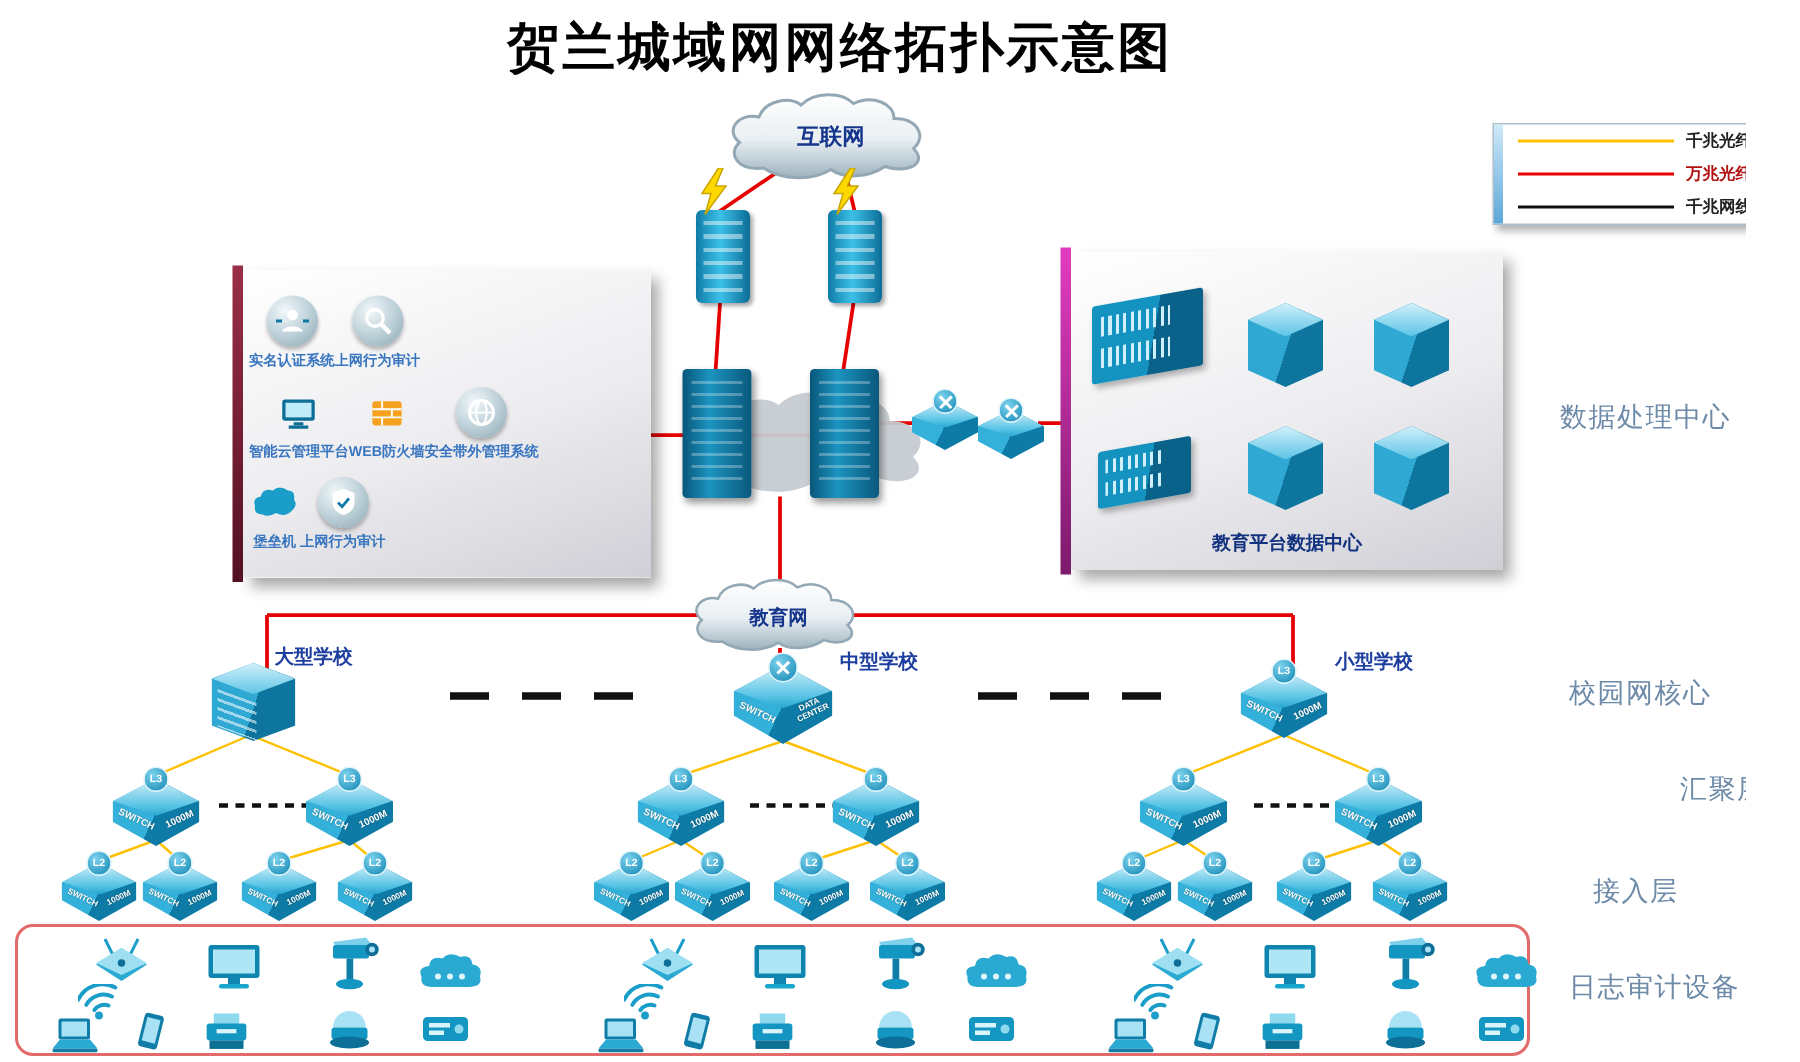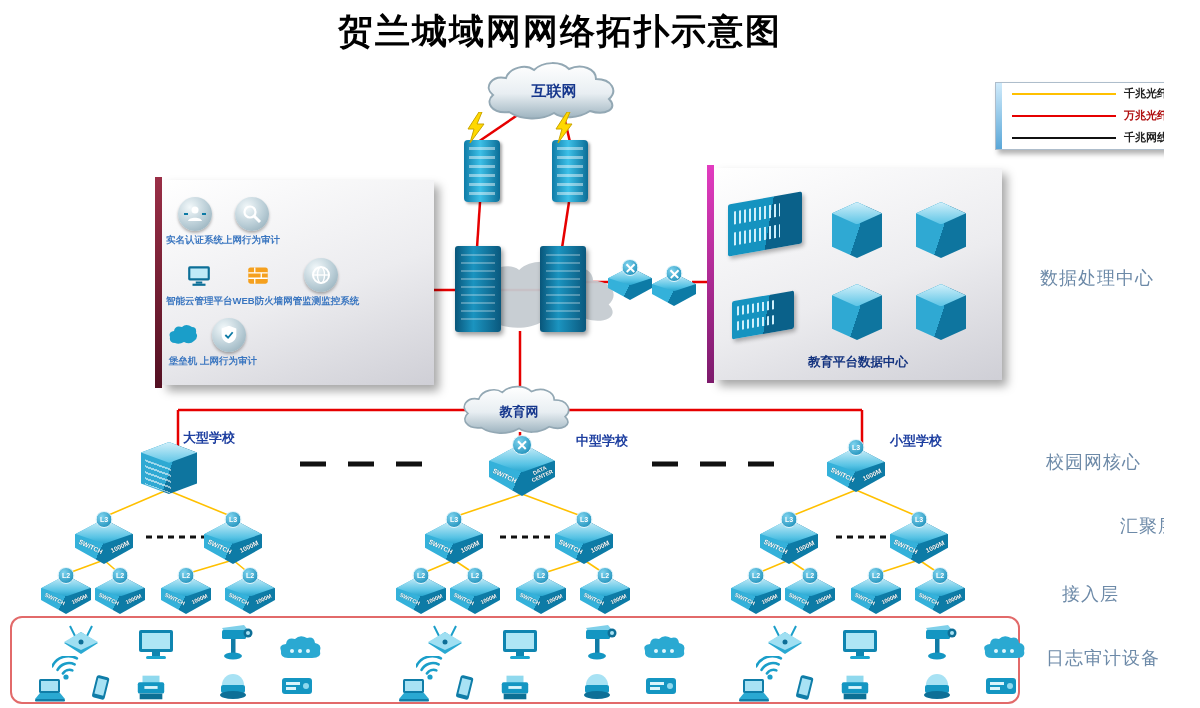--- a/index.html
+++ b/index.html
@@ -280,21 +280,21 @@
         <span class="plabel">WEB防火墙</span>
       </div>
       <div class="pitem">
         <span class="picon">
           <svg width="24" height="24" viewBox="0 0 24 24">
               <circle cx="12" cy="12" r="8" fill="none" stroke="#fff" stroke-width="2"></circle>
               <ellipse cx="12" cy="12" rx="3.5" ry="8" fill="none" stroke="#fff" stroke-width="1.4"></ellipse>
               <path d="M4 12h16" stroke="#fff" stroke-width="1.4"></path>
             </svg>
         </span>
-        <span class="plabel">网管监测监控系统</span>
+        <span class="plabel">安全带外管理系统</span>
       </div>
     </div>
     <div class="prow">
       <div class="pitem">
         <span class="picon bare">
           <svg width="30" height="22" viewBox="0 0 30 22">
               <path d="M7 19 Q1 19 2 13 Q0 8 6 7 Q7 1 14 3 Q18 -1 24 3 Q29 3 28 9 Q31 13 26 17 Q22 21 16 18 Q11 21 7 19Z" fill="#1a9ec9"></path>
             </svg>
         </span>
         <span class="plabel">堡垒机</span>
@@ -330,21 +330,21 @@
   </div>
 
   <div class="cloud edu" style="left:456px;top:384px;width:126px;height:52px">
     <svg width="126" height="52" viewBox="0 0 150 62">
       <path d="M30 52 C12 54 6 42 14 35 C4 27 13 15 27 18 C31 7 47 4 55 10 C64 1 82 1 90 9 C103 3 117 9 117 19 C133 19 139 31 130 39 C140 49 126 56 111 51 C99 59 83 59 75 53 C62 61 42 60 30 52 Z" fill="url(#cloudGrad)" stroke="#93a8b4" stroke-width="2"></path>
     </svg>
     <span class="cloud-label">教育网</span>
   </div>
 
   <span class="school-label" style="left:183px;top:429px">大型学校</span>
-  <span class="school-label" style="left:576px;top:432px">中型学校</span>
+  <span class="school-label" style="left:560px;top:432px">中型学校</span>
   <span class="school-label" style="left:890px;top:432px">小型学校</span>
 
   <div class="cube tower">
     <div class="cube-body"></div>
     <div class="vents"></div>
   </div>
 
   <div class="frontend-box"></div>
 
   <span class="layer-label" style="left:1040px;top:266px">数据处理中心</span>

